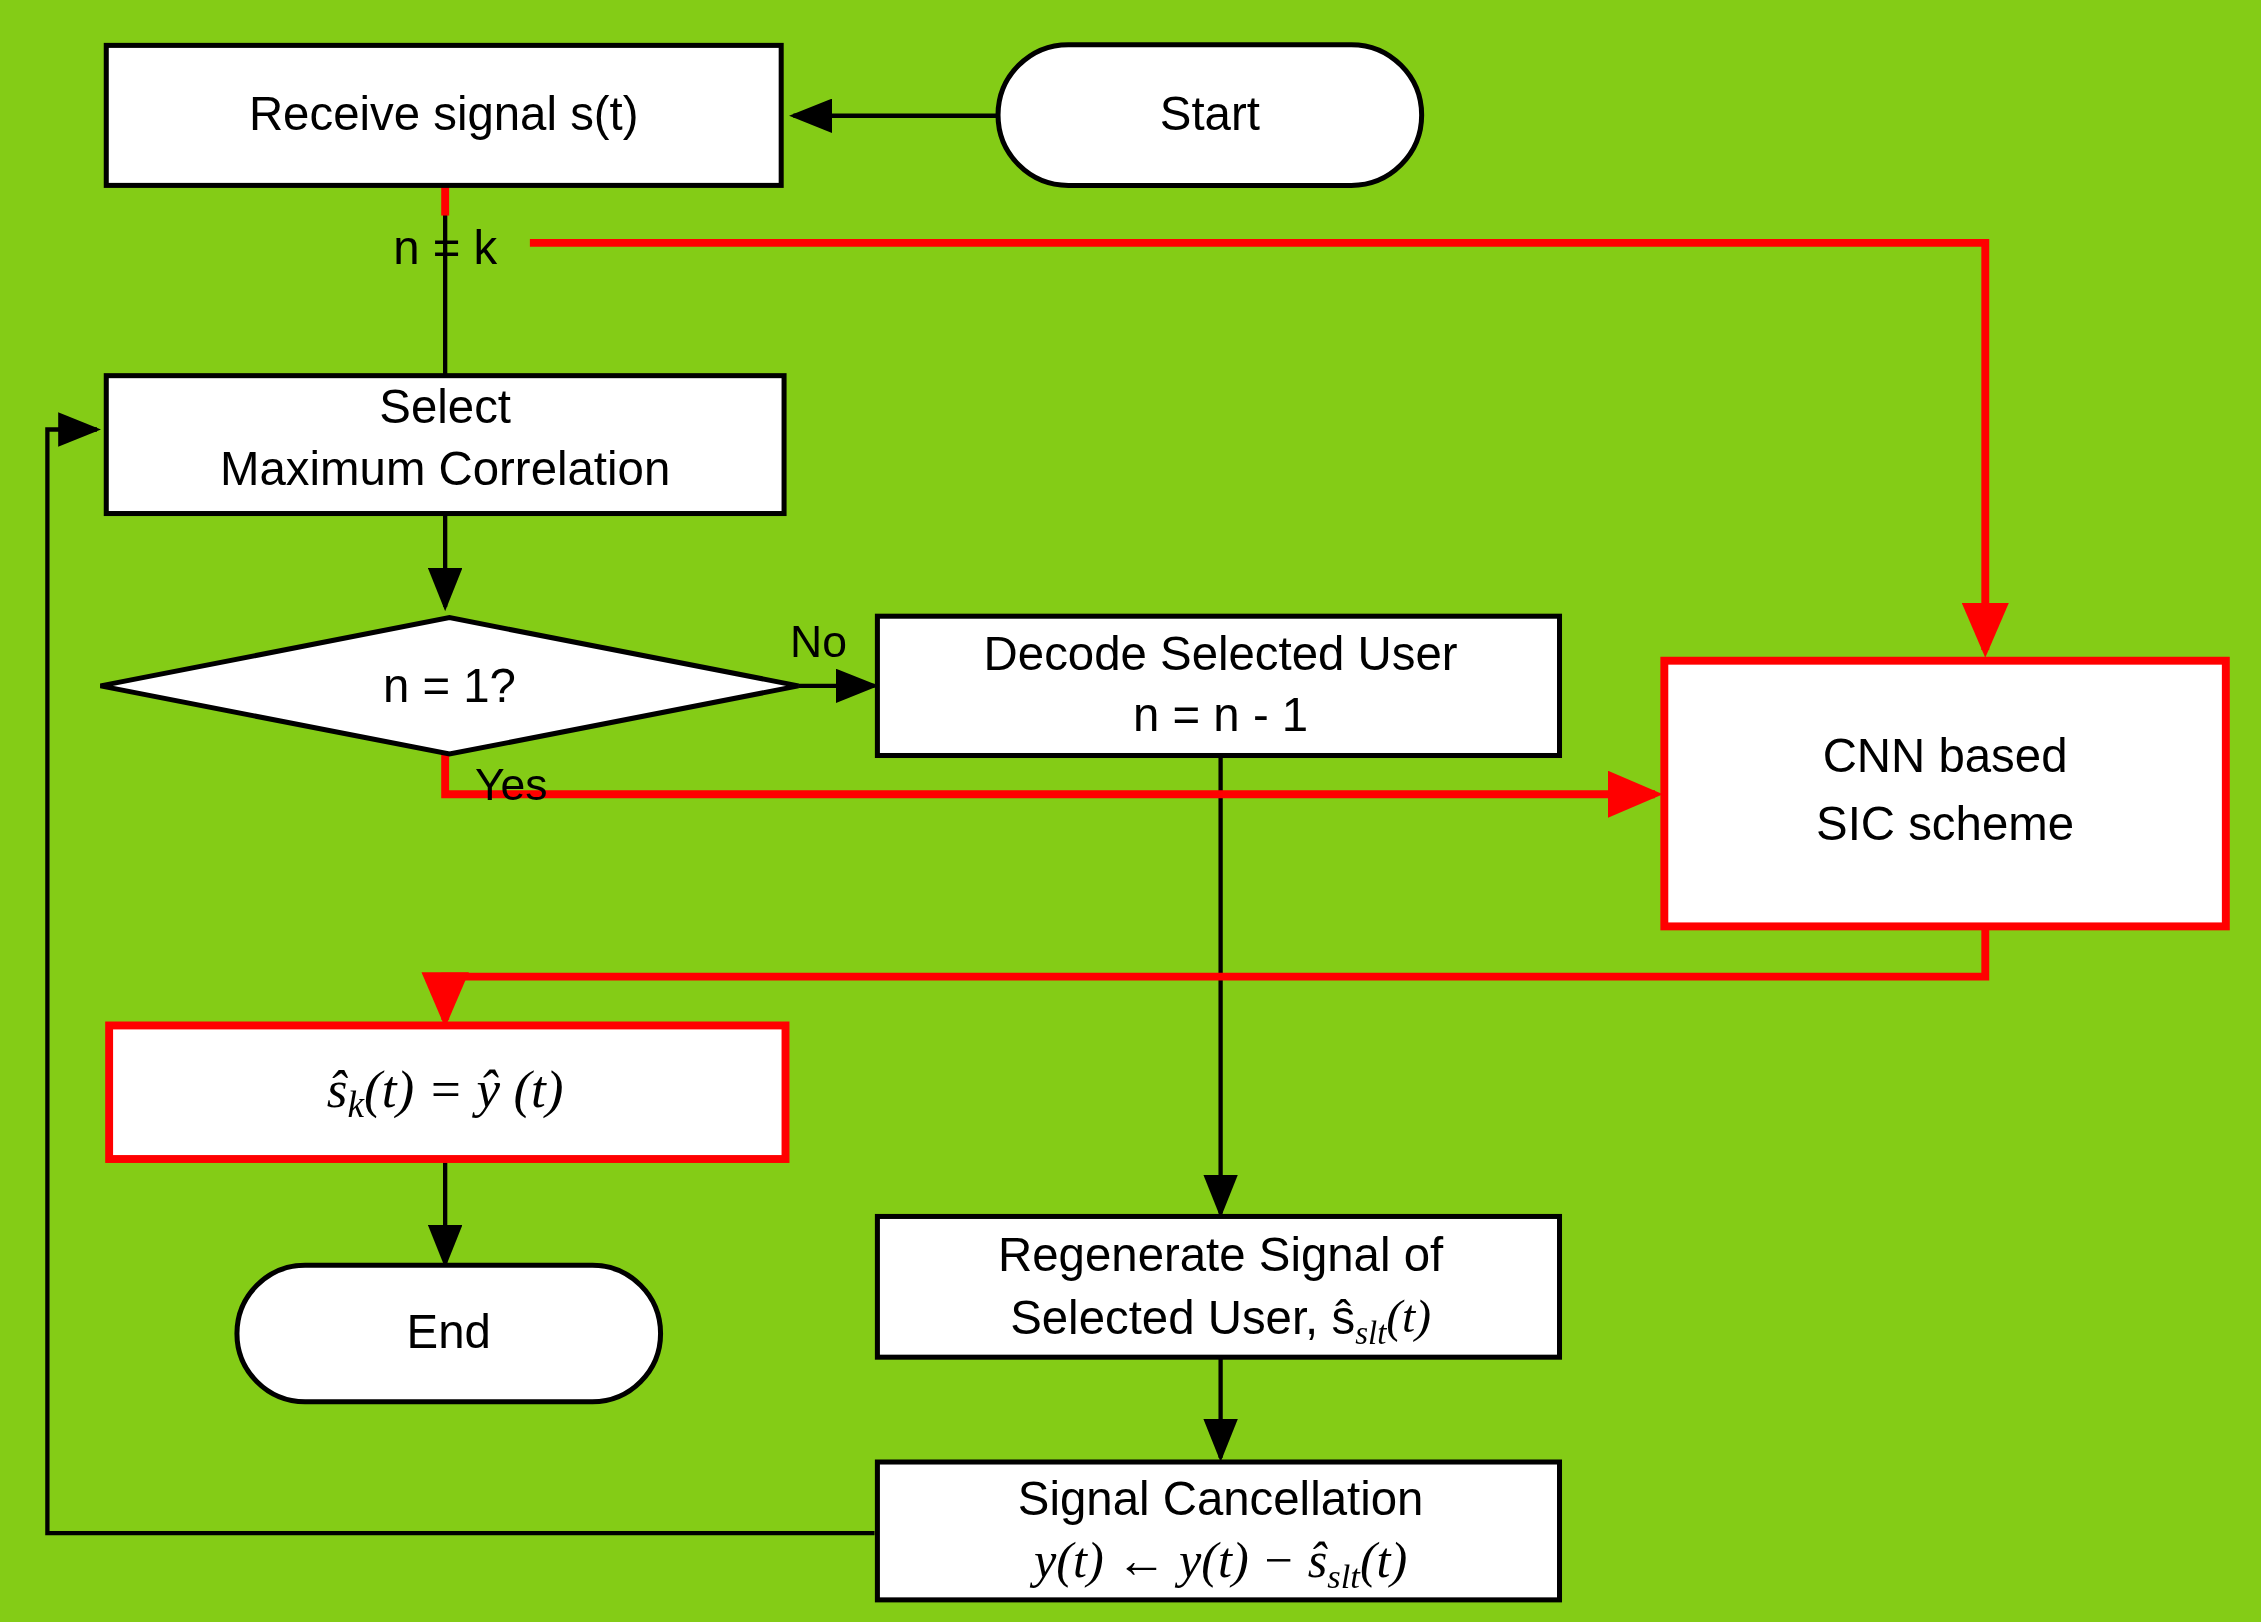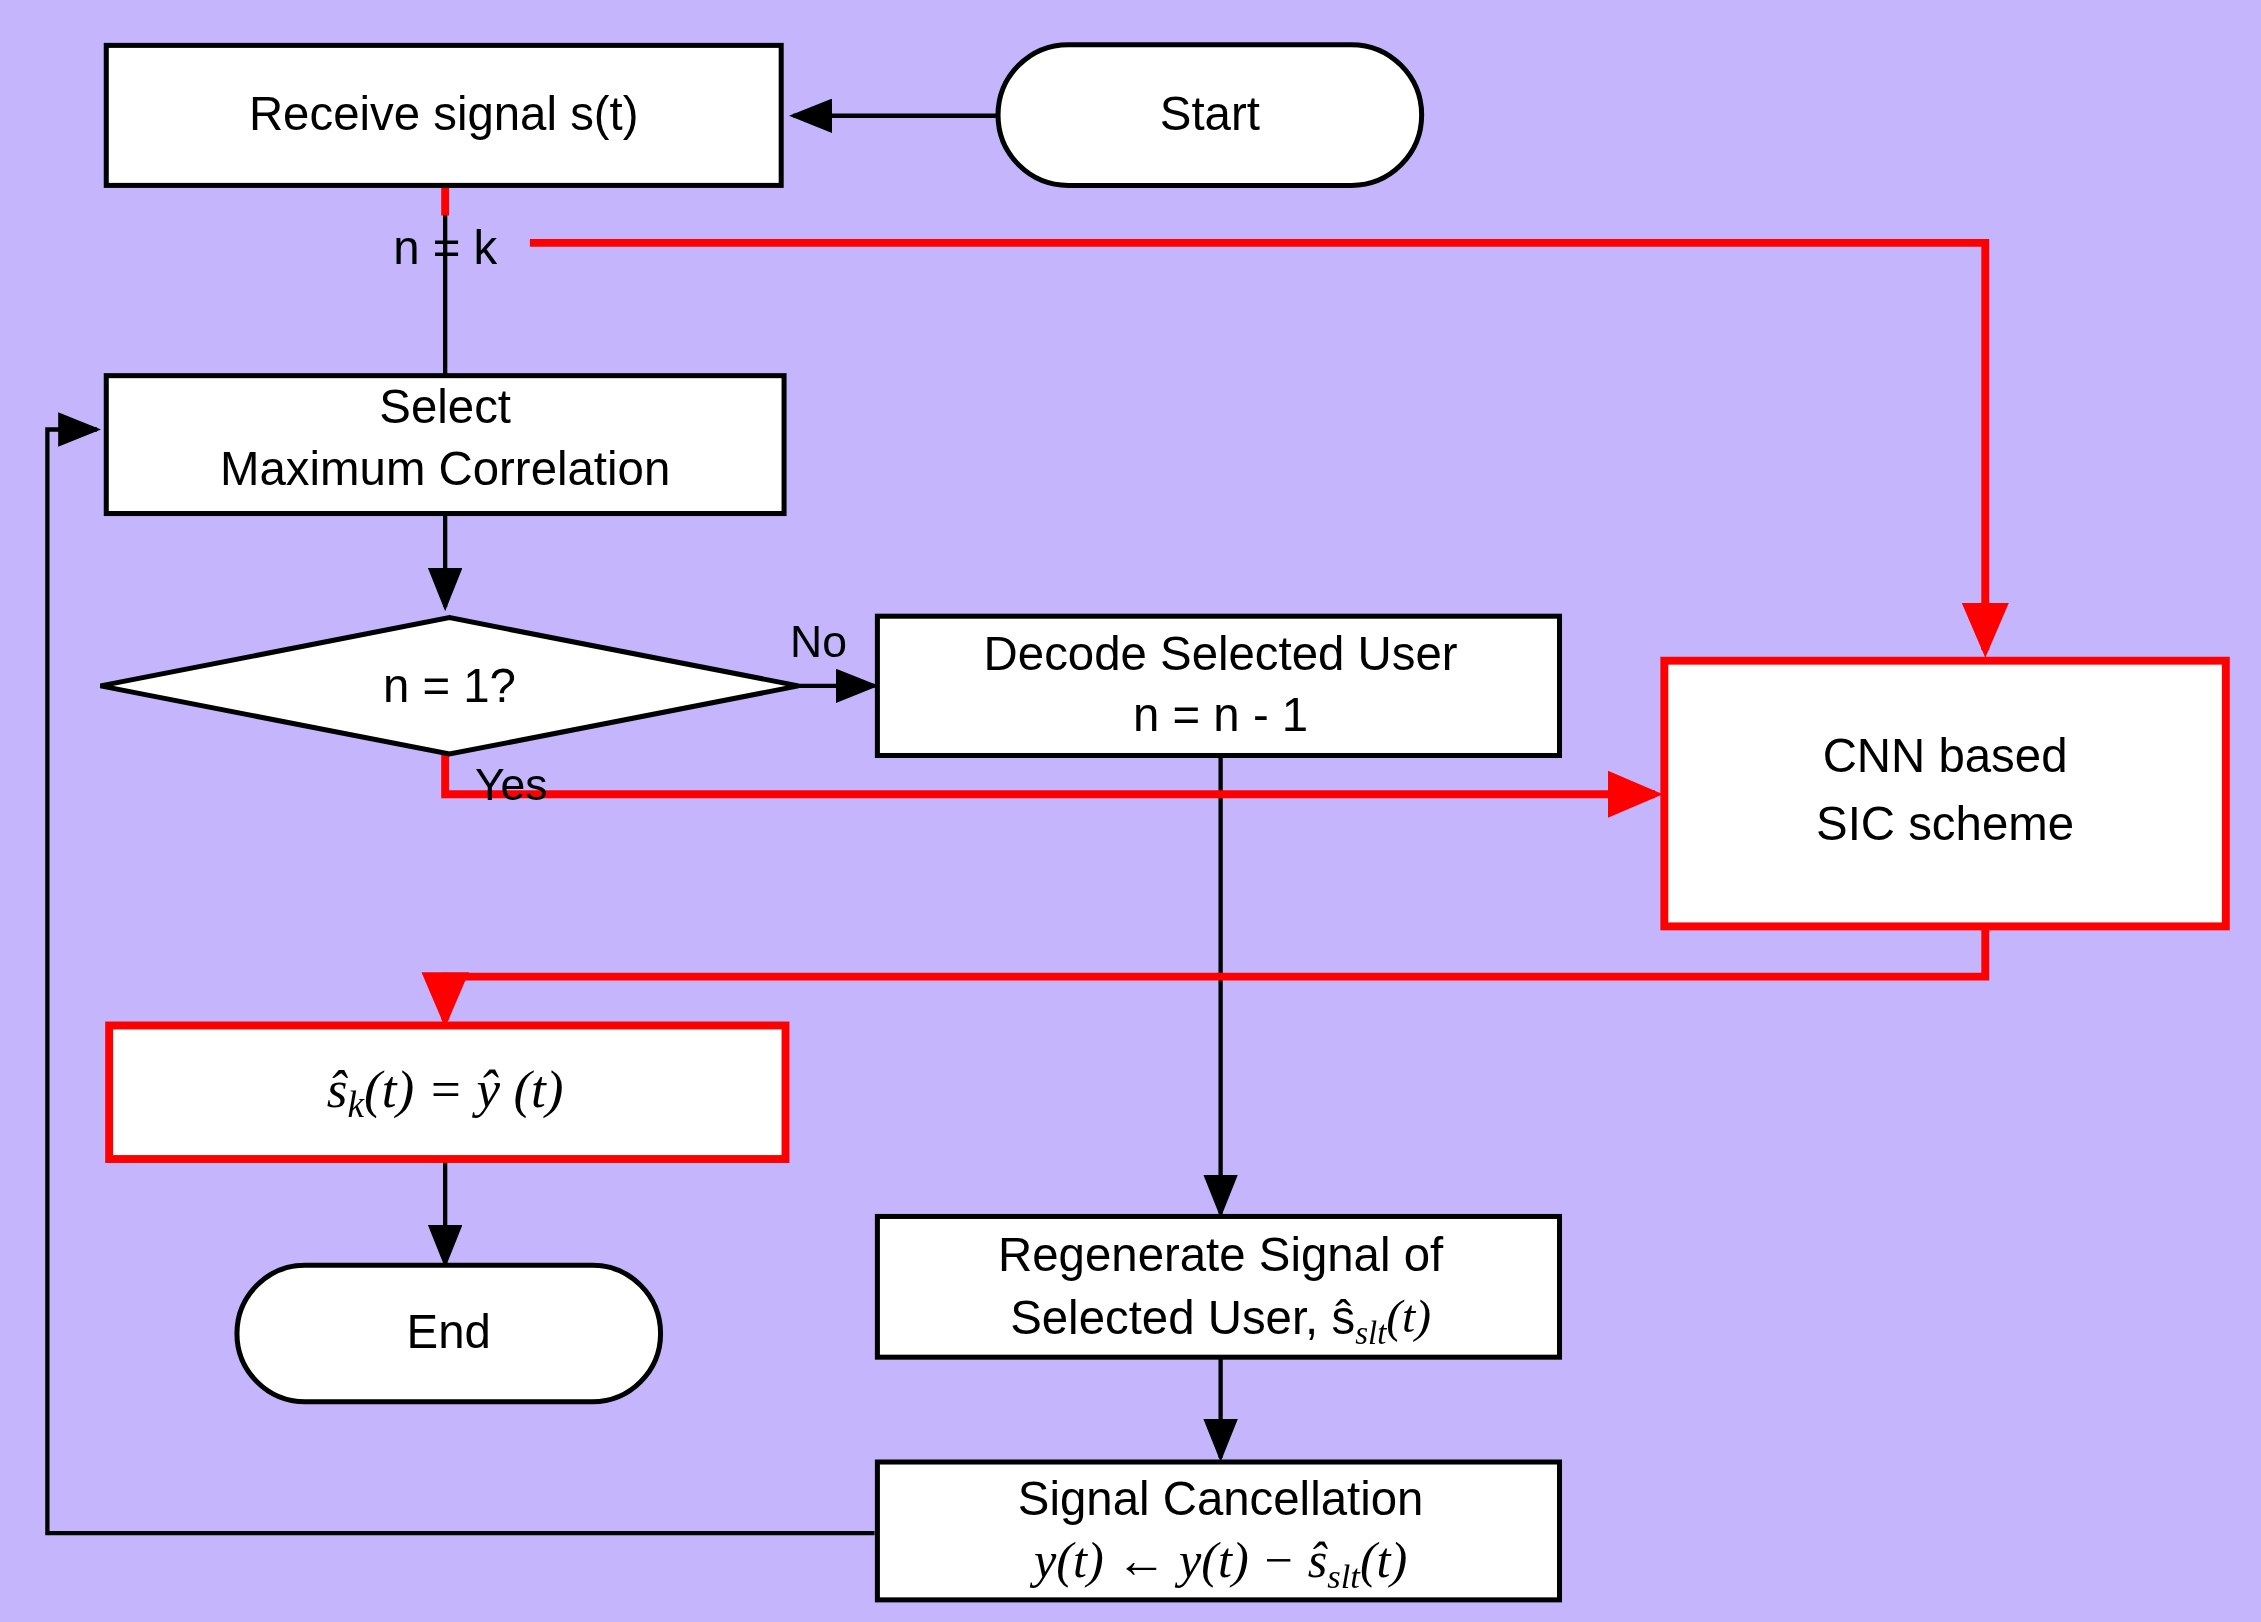--- a/index.html
+++ b/index.html
@@ -4,21 +4,21 @@
 <style>
   html, body {
     margin: 0;
     padding: 0;
     background: #ffffff;
   }
   #flowchart-root {
     position: relative;
     width: 2261px;
     height: 1623px;
-    background: #c4b5fd;
+    background: #84cc16;
     font-family: "Liberation Sans", sans-serif;
   }
   svg#flow-svg {
     display: block;
     width: 2261px;
     height: 1623px;
   }
   .node-label {
     font-family: "Liberation Sans", sans-serif;
     fill: #000000;

